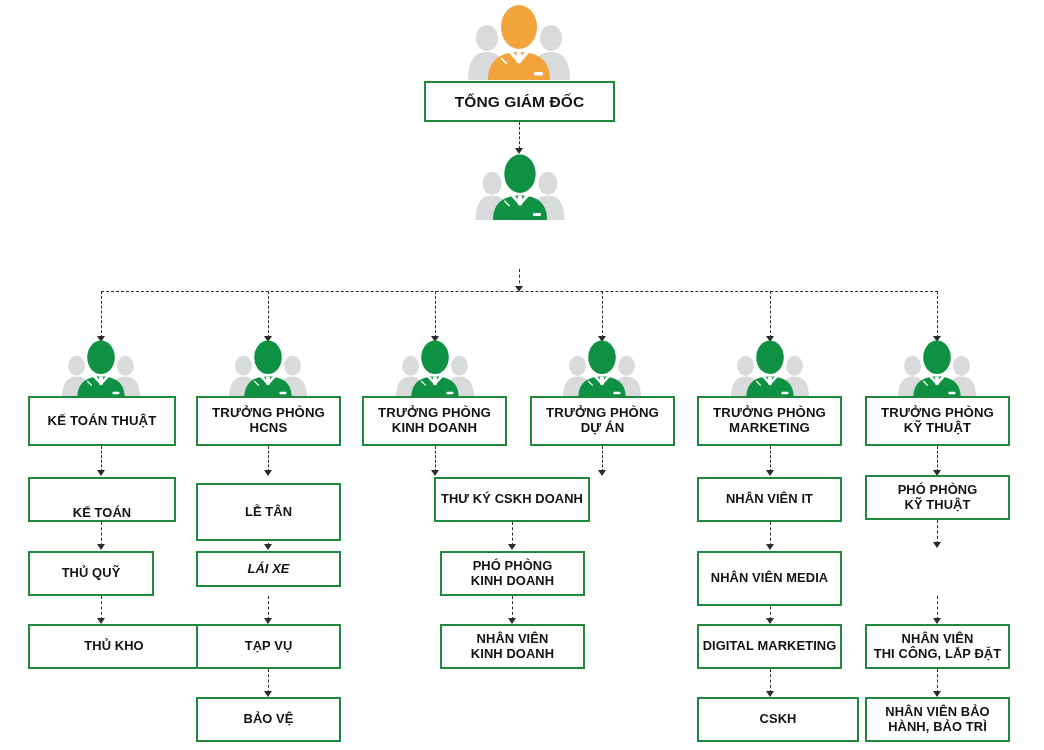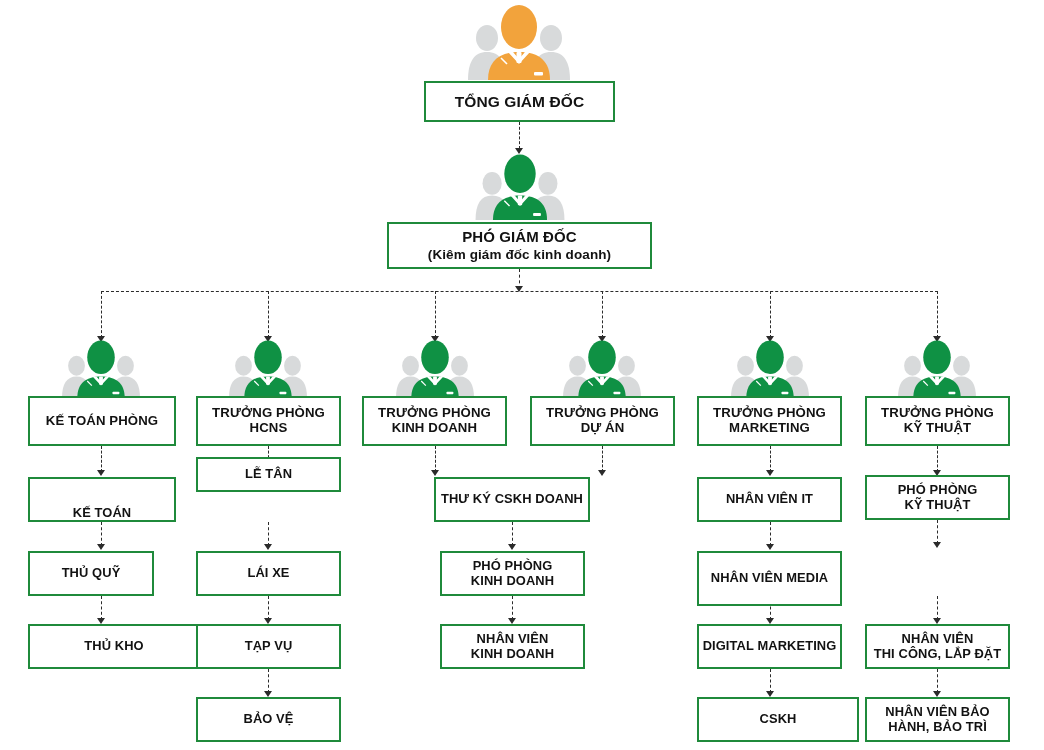--- a/index.html
+++ b/index.html
@@ -125,24 +125,20 @@
       </g>
       <g fill="#ffffff">
         <path d="M40 50 L51 62 L62 50 L57 50 L51 57 L45 50 Z"></path>
         <rect x="48.5" y="50" width="5" height="11" rx="1"></rect>
         <rect x="66" y="70" width="9" height="3.4" rx="1"></rect>
         <path d="M33 56 L39 62" stroke="#ffffff" stroke-width="1.6" fill="none"></path>
       </g>
     </svg>
   </div>
 
-  <div class="node lvl2" style="left:387px; top:222px; width:265px; height:47px; flex-direction:column; gap:1px;">
-    <span style="font-size:15px;">PHÓ GIÁM ĐỐC</span>
-    <span style="font-size:13.5px;">(Kiêm giám đốc kinh doanh)</span>
-  </div>
 
   <div class="vline" style="left:519px; top:269px; height:20px;"></div>
   <div class="arrow" style="left:515px; top:286px;"></div>
 
   <div class="hline" style="left:101px; top:291px; width:837px;"></div>
 
   <div class="vline" style="left:101px; top:291px; height:47px;"></div>
   <div class="arrow" style="left:97px; top:336px;"></div>
 
   <div class="vline" style="left:268px; top:291px; height:47px;"></div>
@@ -275,21 +271,21 @@
         <g fill="#ffffff">
           <path d="M40 50 L51 62 L62 50 L57 50 L51 57 L45 50 Z"></path>
           <rect x="48.5" y="50" width="5" height="11" rx="1"></rect>
           <rect x="66" y="70" width="9" height="3.4" rx="1"></rect>
           <path d="M33 56 L39 62" stroke="#ffffff" stroke-width="1.6" fill="none"></path>
         </g>
       </svg>
   </div>
 
   <div class="node dept" style="left:28px; top:396px; width:148px; height:50px;">
-    <span>KẾ TOÁN PHÒNG</span>
+    <span>KẾ TOÁN THUẬT</span>
   </div>
   <div class="node dept" style="left:196px; top:396px; width:145px; height:50px;">
     <span>TRƯỞNG PHÒNG
 HCNS</span>
   </div>
   <div class="node dept" style="left:362px; top:396px; width:145px; height:50px;">
     <span>TRƯỞNG PHÒNG
 KINH DOANH</span>
   </div>
   <div class="node dept" style="left:530px; top:396px; width:145px; height:50px;">
@@ -318,27 +314,27 @@
   </div>
 
   <div class="vline" style="left:101px; top:596px; height:24px;"></div>
   <div class="arrow" style="left:97px; top:618px;"></div>
   <div class="node leaf" style="left:28px; top:624px; width:172px; height:45px;">
     <span>THỦ KHO</span>
   </div>
 
   <div class="vline" style="left:268px; top:446px; height:26px;"></div>
   <div class="arrow" style="left:264px; top:470px;"></div>
-  <div class="node leaf" style="left:196px; top:457px; width:145px; height:35px;">
+  <div class="node leaf" style="left:196px; top:483px; width:145px; height:58px;">
     <span>LỄ TÂN</span>
   </div>
 
   <div class="vline" style="left:268px; top:522px; height:24px;"></div>
   <div class="arrow" style="left:264px; top:544px;"></div>
-  <div class="node leaf" style="left:196px; top:551px; width:145px; height:45px;">
+  <div class="node leaf" style="left:196px; top:551px; width:145px; height:36px;font-style:italic;">
     <span>LÁI XE</span>
   </div>
 
   <div class="vline" style="left:268px; top:596px; height:24px;"></div>
   <div class="arrow" style="left:264px; top:618px;"></div>
   <div class="node leaf" style="left:196px; top:624px; width:145px; height:45px;">
     <span>TẠP VỤ</span>
   </div>
 
   <div class="vline" style="left:268px; top:669px; height:24px;"></div>

